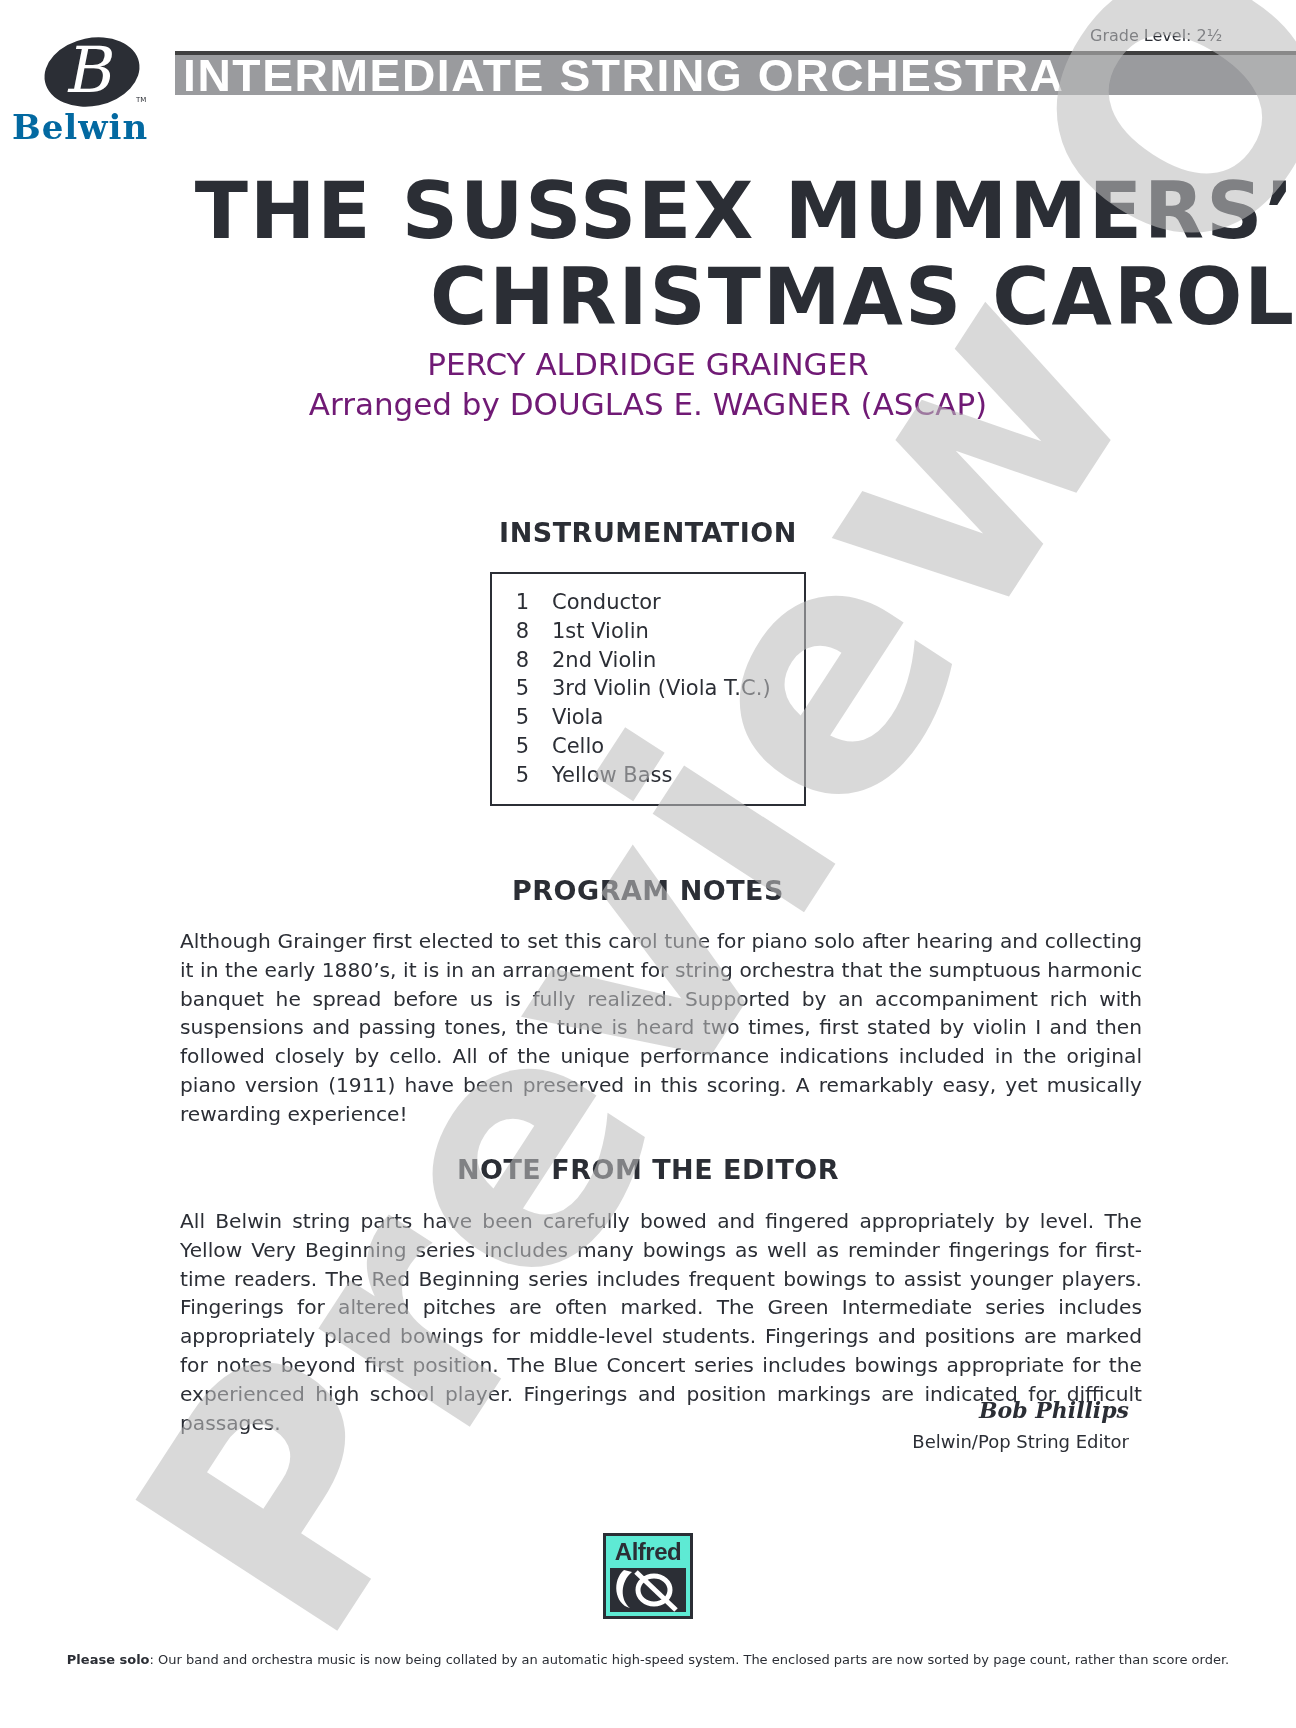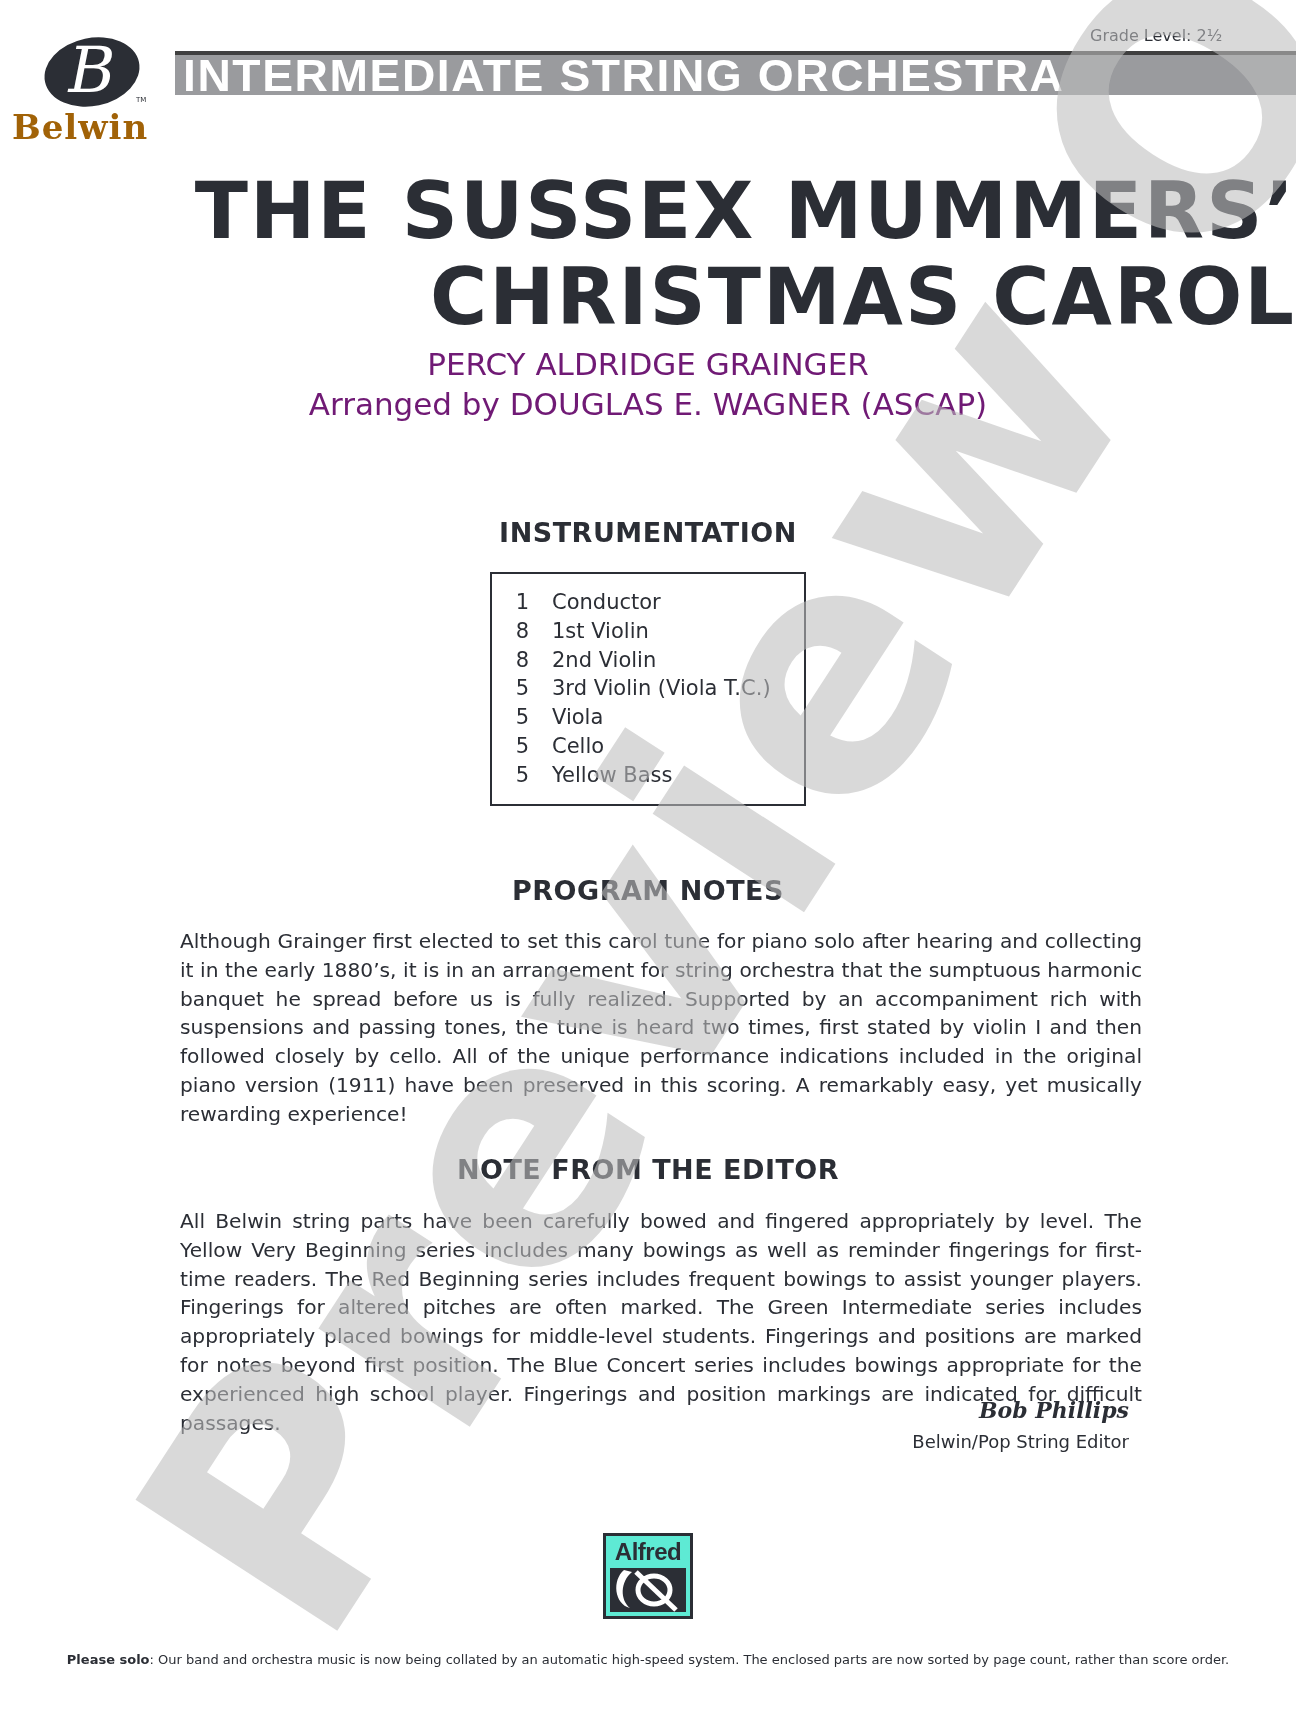--- a/index.html
+++ b/index.html
@@ -19,21 +19,21 @@
     .belwin-emblem-letter {
       position: absolute; left: 32px; top: -6px; width: 96px; height: 80px;
       text-align: center; color: #ffffff;
       font-family: "DejaVu Serif", "Liberation Serif", serif;
       font-style: italic; font-size: 64px; line-height: 80px;
     }
     .belwin-tm { position: absolute; left: 124px; top: 60px; font-size: 7px; color: #2b2e35; }
     .belwin-wordmark {
       position: absolute; left: 0; top: 72px; width: 160px;
       font-family: "DejaVu Serif", "Liberation Serif", serif; font-weight: bold;
-      font-size: 34px; line-height: 38px; letter-spacing: 1px; color: #a16207;
+      font-size: 34px; line-height: 38px; letter-spacing: 1px; color: #0369a1;
     }
 
     .series-bar {
       left: 175px; top: 51px; width: 1121px; height: 44px;
       background: #9a9b9e; border-top: 4px solid #404040; box-sizing: border-box;
     }
     .series-title {
       position: absolute; left: 8px; top: -2px; color: #ffffff;
       font-family: "Liberation Sans", sans-serif; font-weight: bold;
       font-size: 44px; line-height: 46px; letter-spacing: 1.5px;

